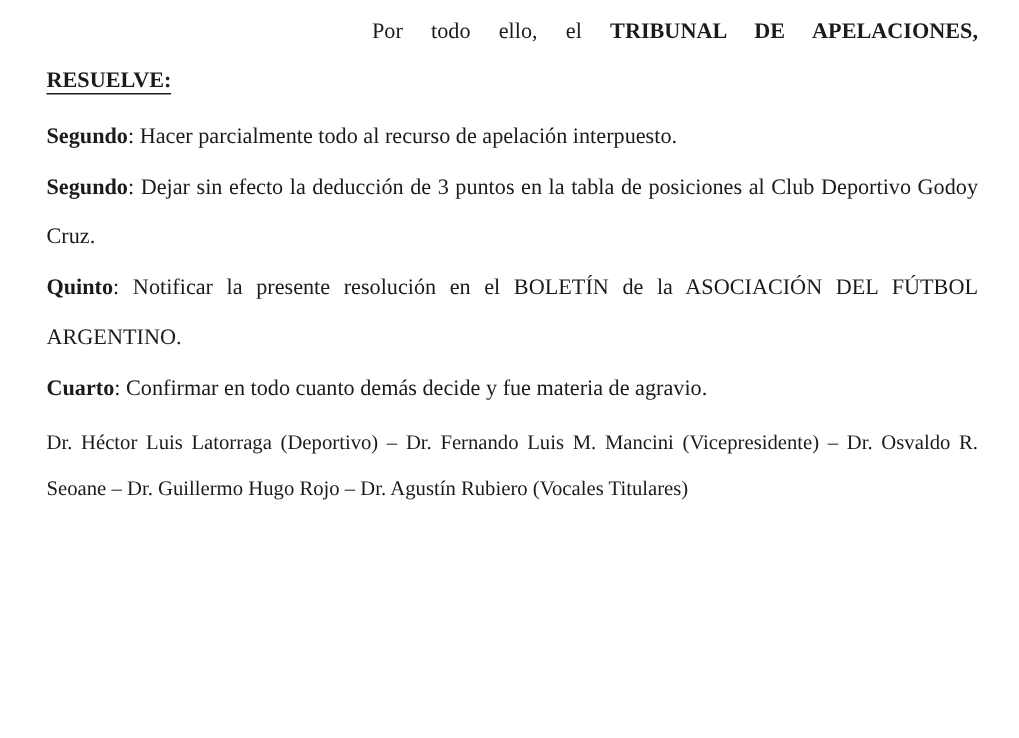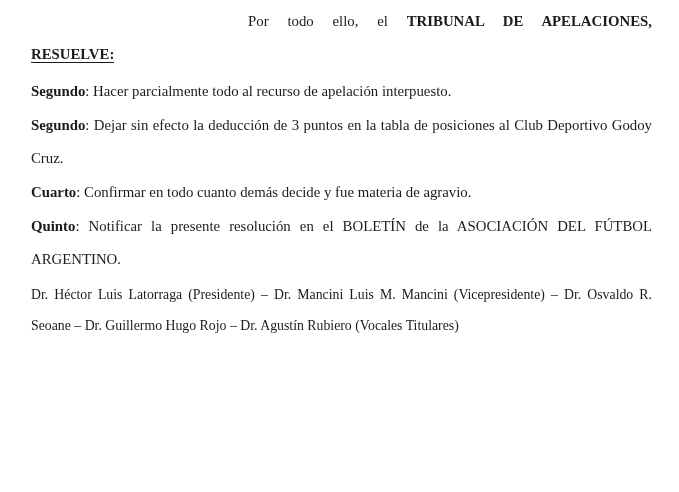--- a/index.html
+++ b/index.html
@@ -50,19 +50,19 @@
 
   <p class="intro"><span>Por todo ello, el </span><span class="b">TRIBUNAL DE APELACIONES,</span></p>
 
   <p class="heading-p"><span class="b u">RESUELVE:</span></p>
 
   <p class="item"><span class="b">Segundo</span><span>: Hacer parcialmente todo al recurso de apelación interpuesto.</span></p>
 
   <p class="item"><span class="b">Segundo</span><span>: Dejar sin efecto la deducción de 3 puntos en la tabla de posiciones al Club Deportivo Godoy Cruz.</span></p>
 
 
+  <p class="item"><span class="b">Quinto</span><span>: Notificar la presente resolución en el BOLETÍN de la ASOCIACIÓN DEL FÚTBOL ARGENTINO.</span></p>
+
   <p class="item"><span class="b">Cuarto</span><span>: Confirmar en todo cuanto demás decide y fue materia de agravio.</span></p>
 
-  <p class="item"><span class="b">Quinto</span><span>: Notificar la presente resolución en el BOLETÍN de la ASOCIACIÓN DEL FÚTBOL ARGENTINO.</span></p>
-
-  <p class="signatories">Dr. Héctor Luis Latorraga (Presidente) – Dr. Mancini Luis M. Mancini (Vicepresidente) – Dr. Osvaldo R. Seoane – Dr. Guillermo Hugo Rojo – Dr. Agustín Rubiero (Vocales Titulares)</p>
+  <p class="signatories">Dr. Héctor Luis Latorraga (Deportivo) – Dr. Fernando Luis M. Mancini (Vicepresidente) – Dr. Osvaldo R. Seoane – Dr. Guillermo Hugo Rojo – Dr. Agustín Rubiero (Vocales Titulares)</p>
 
 </div>
 
 </body></html>

